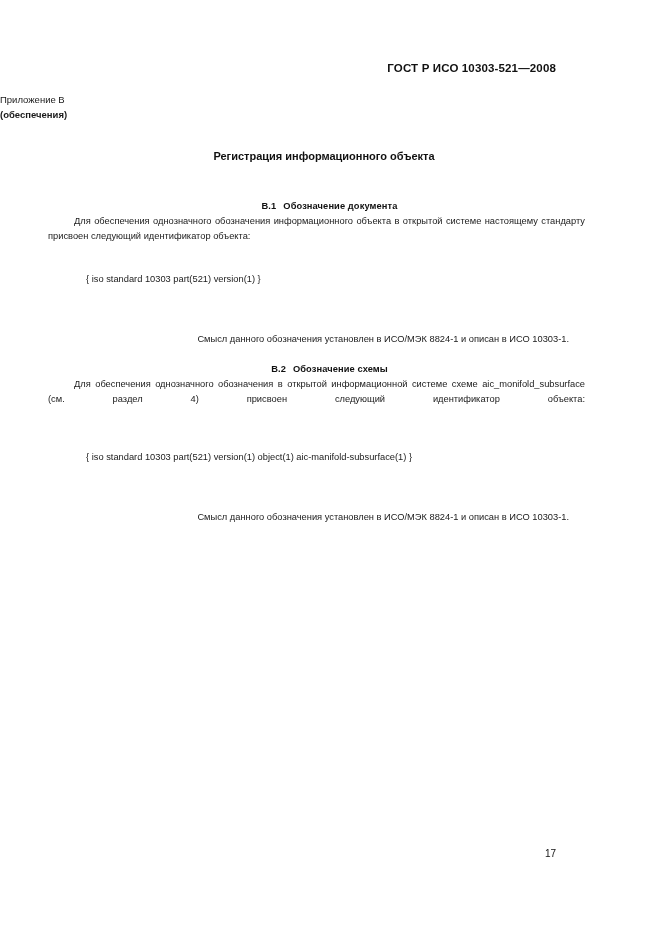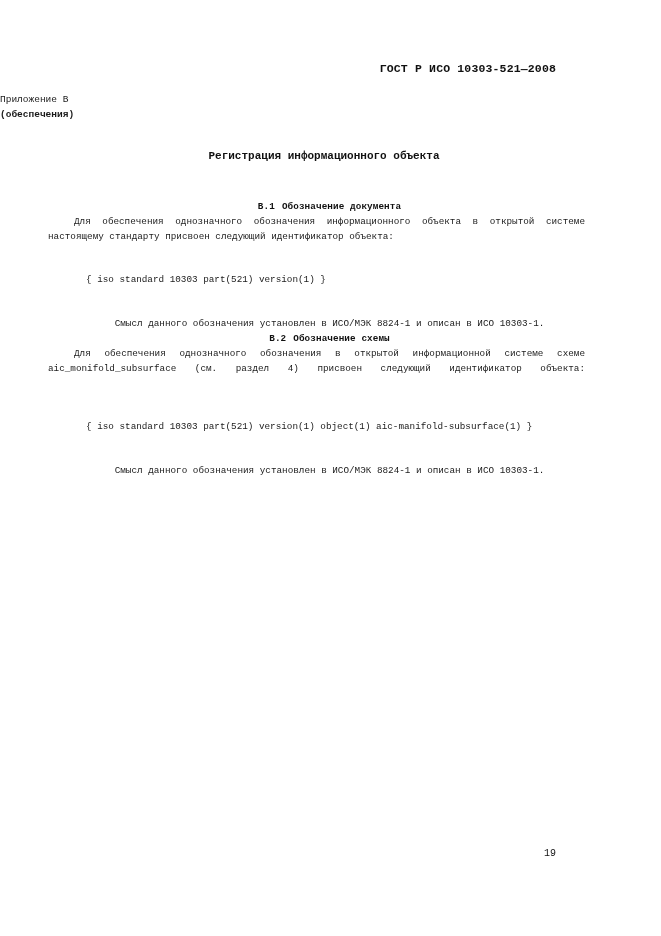--- a/index.html
+++ b/index.html
@@ -8,21 +8,21 @@
     padding: 0;
     background: #ffffff;
   }
 
   .page {
     position: relative;
     width: 632px;
     height: 936px;
     background: #ffffff;
     overflow: hidden;
-    font-family: Liberation Mono, monospace;
+    font-family: Liberation Sans, sans-serif;
     color: #1a1a1a;
     -webkit-font-smoothing: antialiased;
   }
 
   
   .running-head {
     position: absolute;
     top: 62px;
     left: 48px;
     right: 76px;
@@ -105,26 +105,26 @@
     margin: 12px;
     font-size: 9.3px;
     line-height: 14.6px;
     color: #1a1a1a;
     padding-left: 26px;
     text-align: left;
     white-space: nowrap;
   }
 
   p.note {
-    margin: 0;
+    margin: 16px;
     font-size: 9.3px;
     line-height: 14.6px;
     color: #1a1a1a;
     padding-left: 26px;
-    text-align: center;
+    text-align: right;
   }
   .gap-md { height: 17px; }
   .gap-xs { height: 2px; }
 
   
   .folio {
     position: absolute;
     left: 48px;
     right: 76px;
     top: 848px;
@@ -174,15 +174,15 @@
     <div class="gap-md"></div>
 
     <p class="oid">{ iso standard 10303 part(521) version(1) object(1) aic-manifold-subsurface(1) }</p>
 
     <div class="gap-md"></div>
 
     <p class="note">Смысл данного обозначения установлен в ИСО/МЭК 8824-1 и описан в ИСО 10303-1.</p>
 
   </div>
 
-  <div class="folio">19</div>
+  <div class="folio">17</div>
 
 </div>
 
 </body></html>

